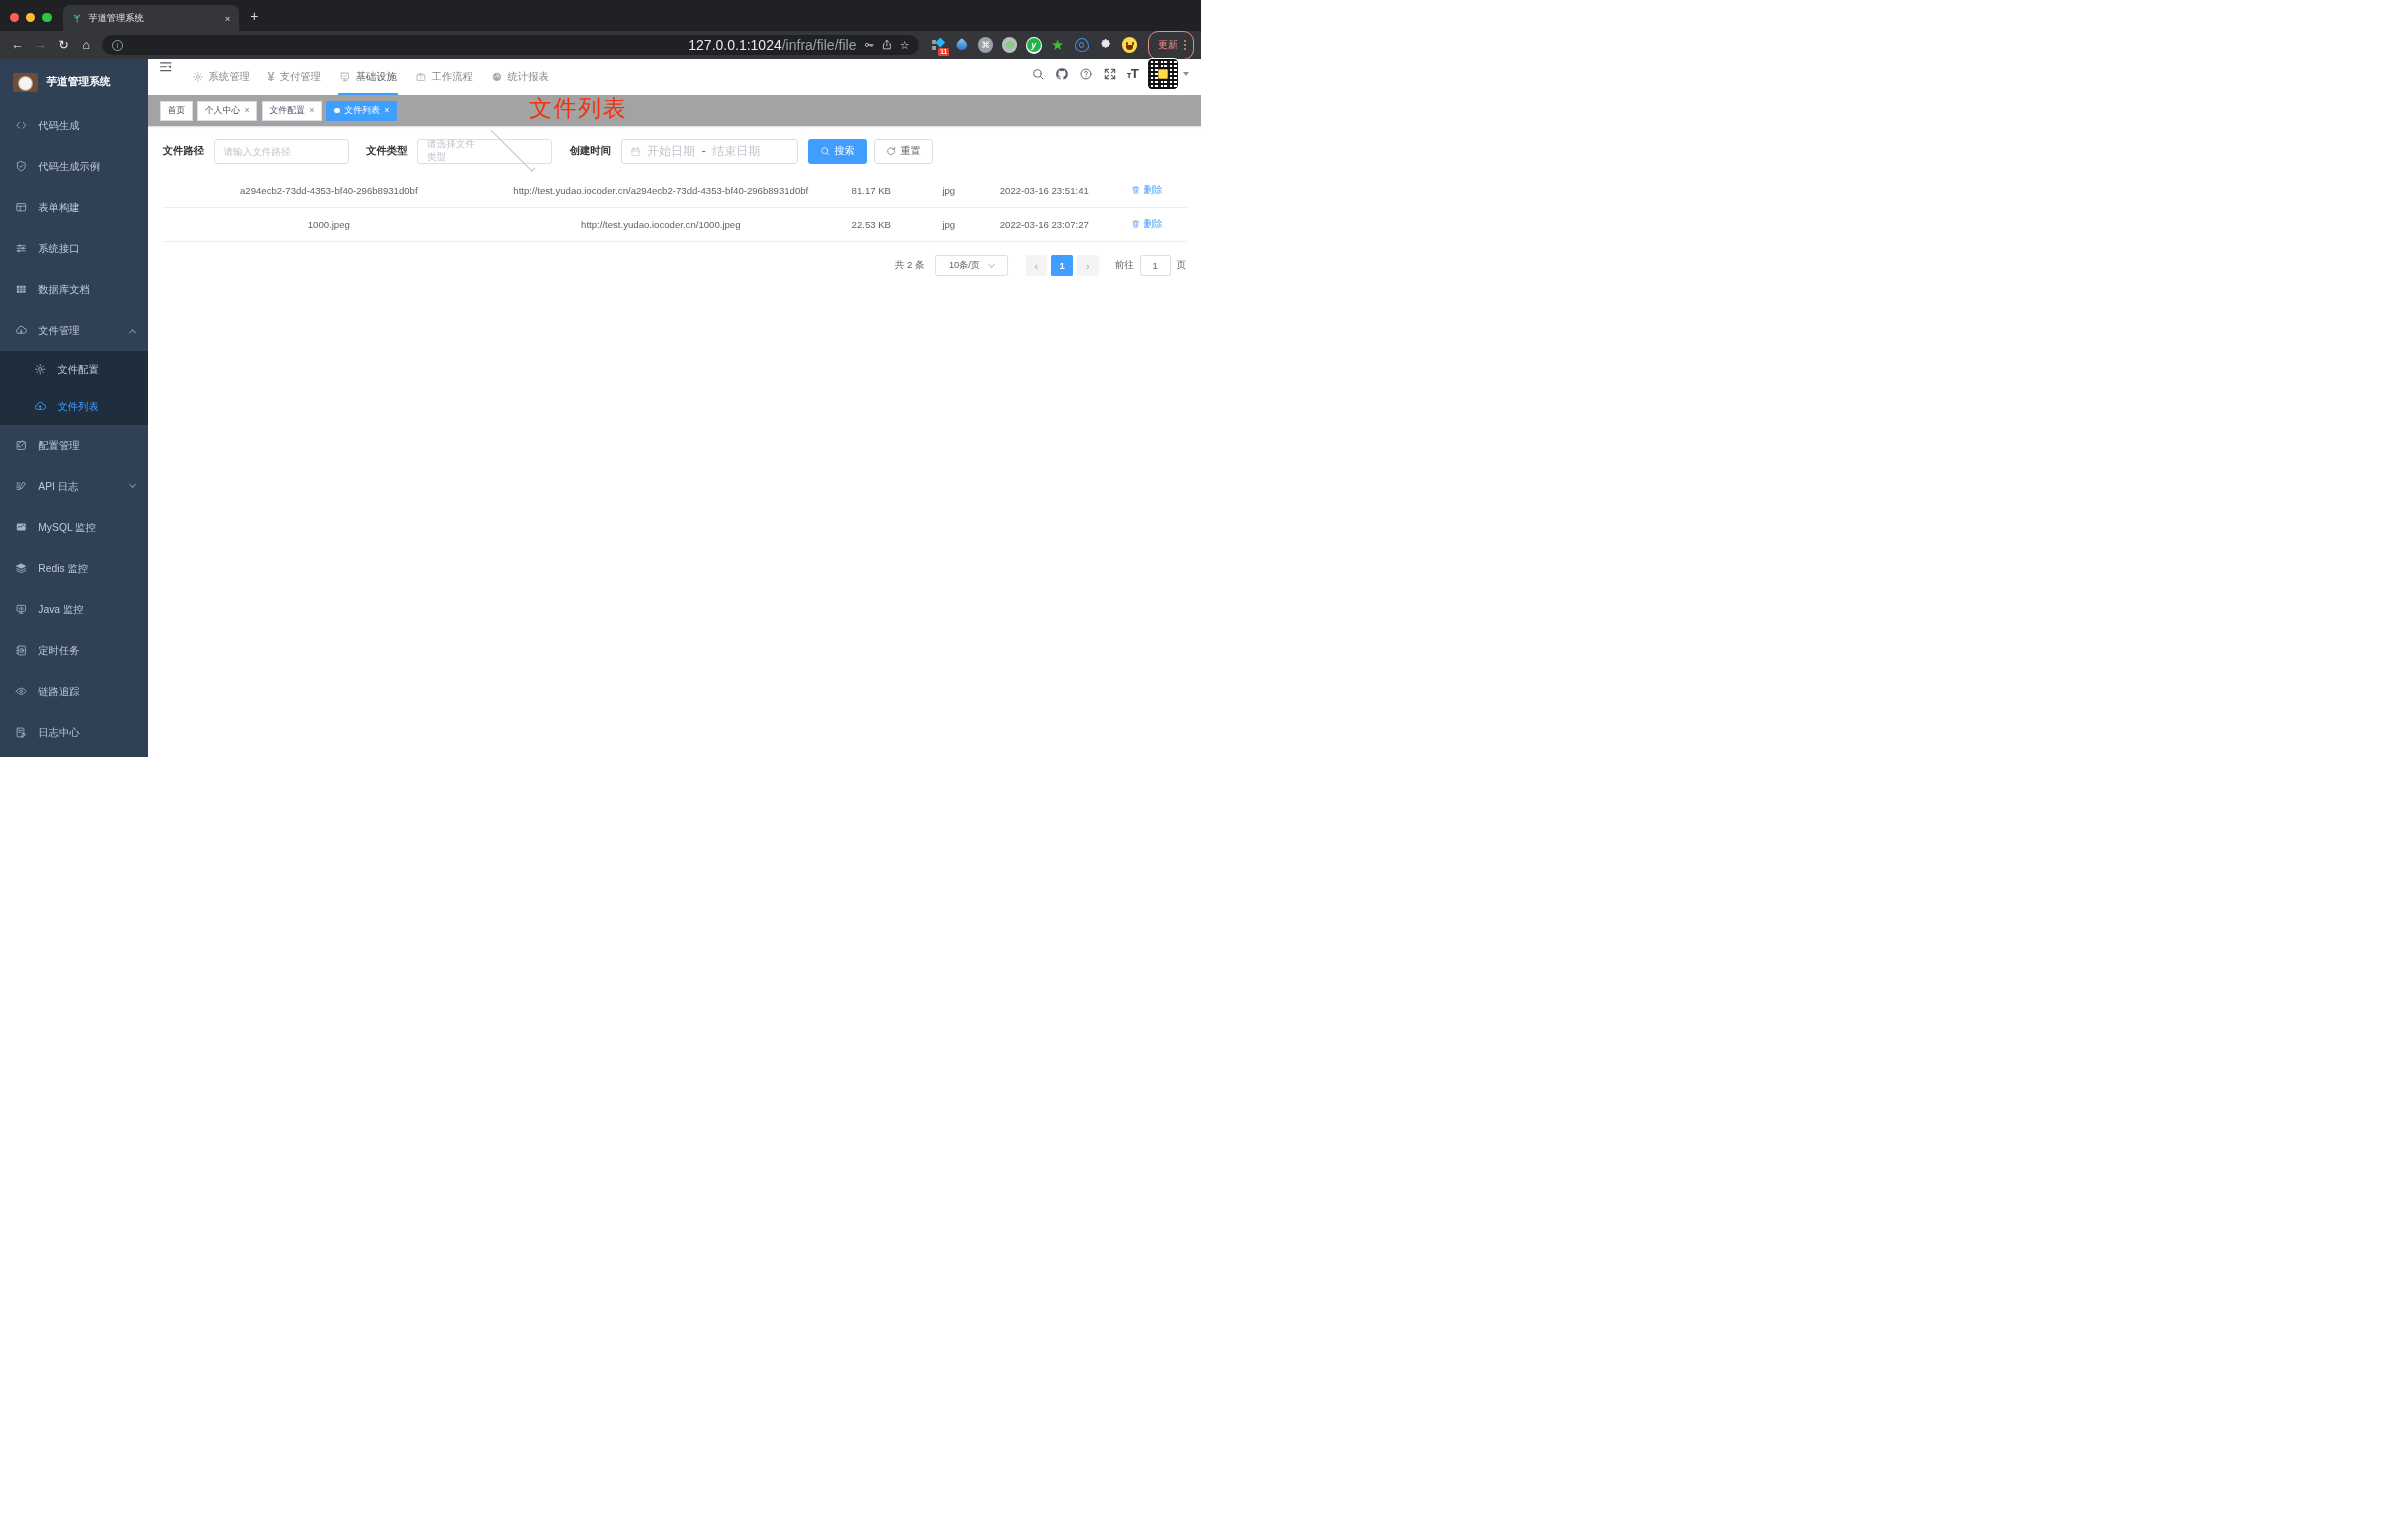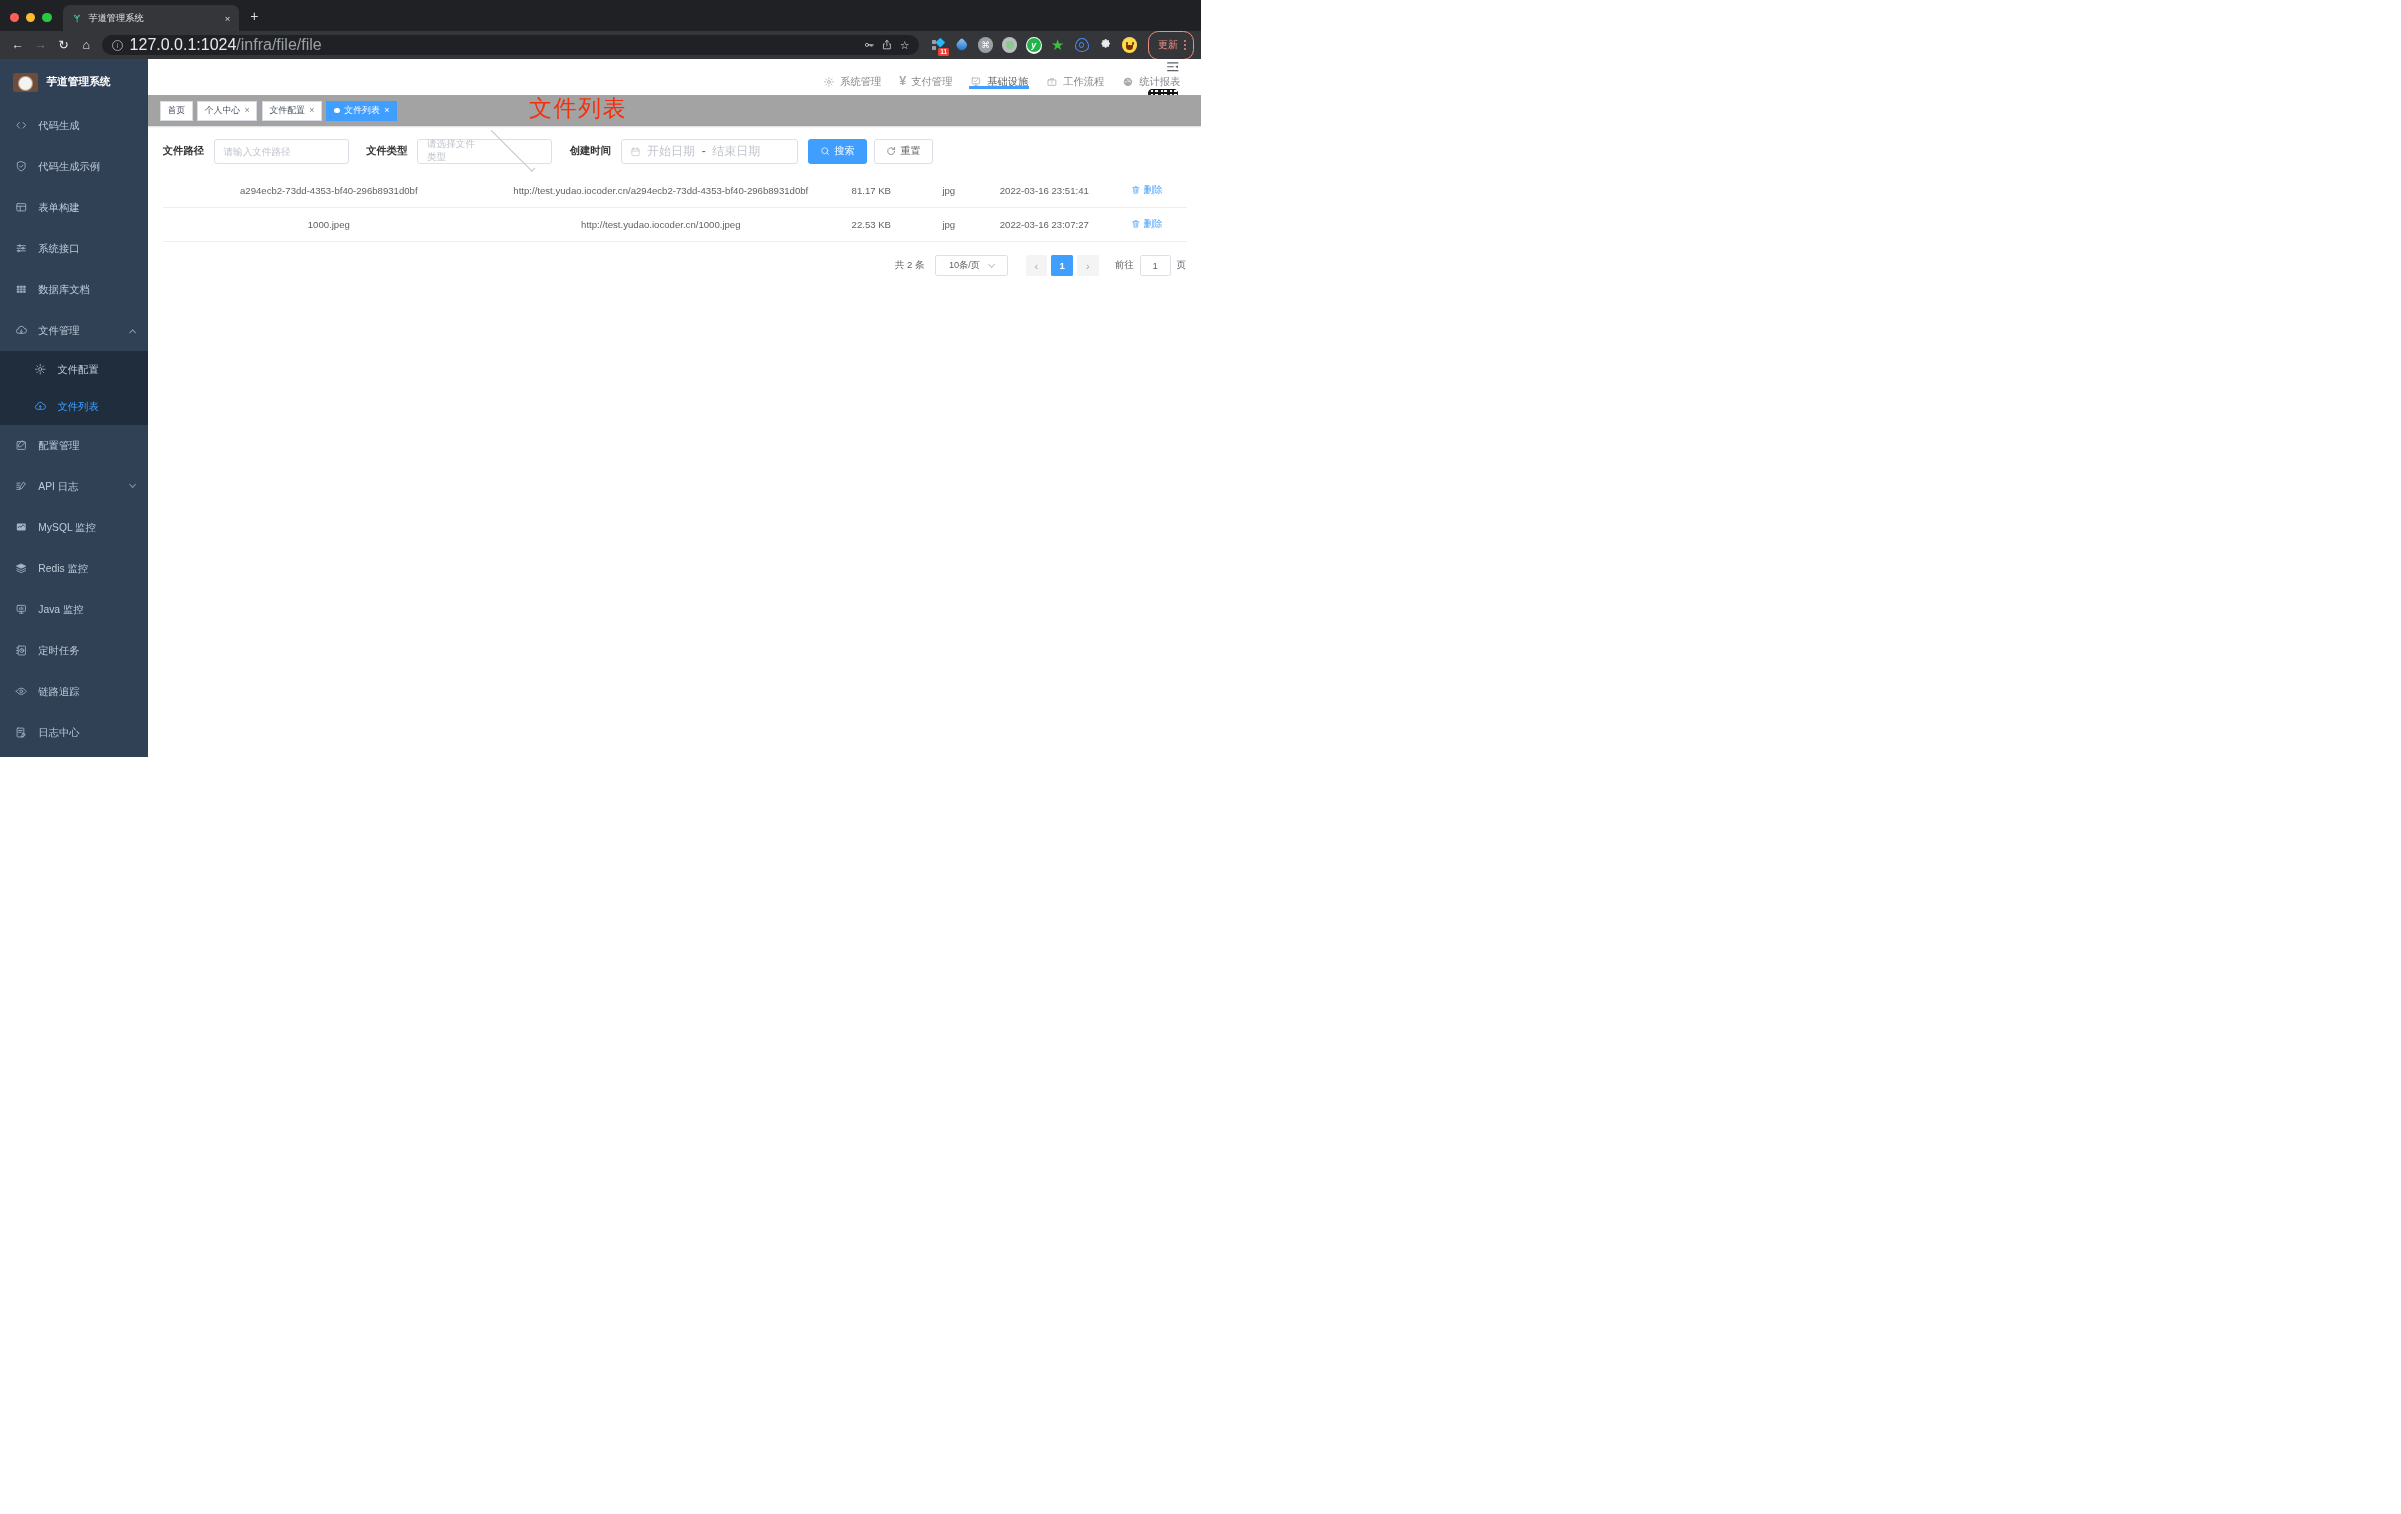--- a/index.html
+++ b/index.html
@@ -14,21 +14,21 @@
 .tl.r{background:#ff5f57}.tl.y{background:#febc2e}.tl.g{background:#28c840}
 .btab { width:176px; height:26px; background:#35363a; border-radius:6.6px 6.6px 0 0; display:flex; align-items:center; gap:5.9px; padding:0 8.9px; color:#e8eaed; font-size:9.2px; }
 .btab .title { flex:1; white-space:nowrap; overflow:hidden; }
 .tabclose { color:#dadce0; font-size:9.6px; }
 .newtab { color:#dadce0; font-size:14px; padding:0 0 6.6px 11px; }
 .toolbar { height:28px; background:#35363a; display:flex; align-items:center; padding:0 7.4px; gap:3px; }
 .tbtn { color:#e8eaed; font-size:12.5px; width:20px; text-align:center; line-height:1; }
 .tbtn.dim { color:#717579; }
 .urlbar { flex:1; height:20.7px; background:#202124; border-radius:10.3px; display:flex; align-items:center; gap:6.6px; padding:0 9.6px; margin:0 3px; min-width:0; }
 .info-i { width:11px; height:11px; border:1px solid #9aa0a6; border-radius:50%; color:#9aa0a6; font-size:7.4px; display:flex; align-items:center; justify-content:center; flex-shrink:0; }
-.urltext { font-size:16px; white-space:nowrap; overflow:hidden; flex:1; }
+.urltext { font-size:14px; white-space:nowrap; overflow:hidden; flex:1;text-align:right; }
 .url-host { color:#e8eaed; } .url-path { color:#9aa0a6; }
 .url-ic { color:#dadce0; flex-shrink:0; display:flex; align-items:center; }
 .star-ch { font-size:11px; color:#dadce0; }
 .exts { display:flex; align-items:center; gap:8px; padding:0 4.4px; }
 .ext { width:16px; height:16px; display:flex; align-items:center; justify-content:center; position:relative; flex-shrink:0; }
 .ext-grid { width:11.8px; height:11.8px; position:relative; }
 .ext-grid i { position:absolute; width:4.4px; height:4.4px; background:#9aa0a6; border-radius:0.7px; }
 .ext-grid i:nth-child(1){left:0;top:0.7px}.ext-grid i:nth-child(2){left:0;top:6.6px}
 .ext-grid .dia { position:absolute; right:0; top:0; width:6.6px; height:6.6px; background:#29b6f6; transform:rotate(45deg); border-radius:0.7px;}
 .badge11 { position:absolute; right:-3.7px; bottom:-3px; background:#e94235; color:#fff; font-size:6.6px; padding:0.7px 2.2px; border-radius:1.5px; font-weight:bold; }
@@ -60,21 +60,21 @@
 .menu-item svg { width:12.5px; height:12.5px; flex-shrink:0; stroke:#a8b4c4; }
 .submenu { background:#1f2d3d; }
 .submenu .menu-item { height:37px; padding-left:34px; }
 .m-active { color:#409eff; }
 .m-active svg { stroke:#409eff; }
 .chev { width:5.2px; height:5.2px; border-right:1.2px solid #8a94a3; border-bottom:1.2px solid #8a94a3; margin-left:auto; flex-shrink:0; }
 .chev.up { transform:rotate(-135deg) translate(-1.5px,-1.5px); }
 .chev.down { transform:rotate(45deg) translate(-1.5px,-1.5px); }
 
 .main { flex:1; position:relative; background:#fff; min-width:0; }
-.appheader { height:36px; display:flex; align-items:flex-end; padding:0 11.8px 0 10.3px;flex-direction:column; }
+.appheader { height:36px; display:flex; align-items:flex-start; padding:0 11.8px 0 10.3px; }
 .hamburger { display:flex; align-items:center; margin-right:8.9px; }
 .hamburger svg { width:15.5px; height:15.5px; stroke:#5a5e66; }
 .topnav { display:flex; height:100%; }
 .nav-item { display:flex; align-items:center; gap:5.2px; padding:0 8.9px; color:#85888e; font-size:10.3px; position:relative; cursor:pointer; white-space:nowrap; }
 .nav-item svg { width:11.8px; height:11.8px; stroke:#a6a9ad; }
 .nav-item .yen { font-size:12.5px; font-weight:bold; color:#a6a9ad; line-height:1; }
 .nav-item.active { color:#5f6266; }
 .nav-item.active::after { content:""; position:absolute; left:8px; right:8px; bottom:0; height:2.2px; background:#409eff; }
 .hdr-right { margin-left:auto; display:flex; align-items:center; gap:10px; }
 .hdr-right svg { width:14px; height:14px; stroke:#5a5e66; }

